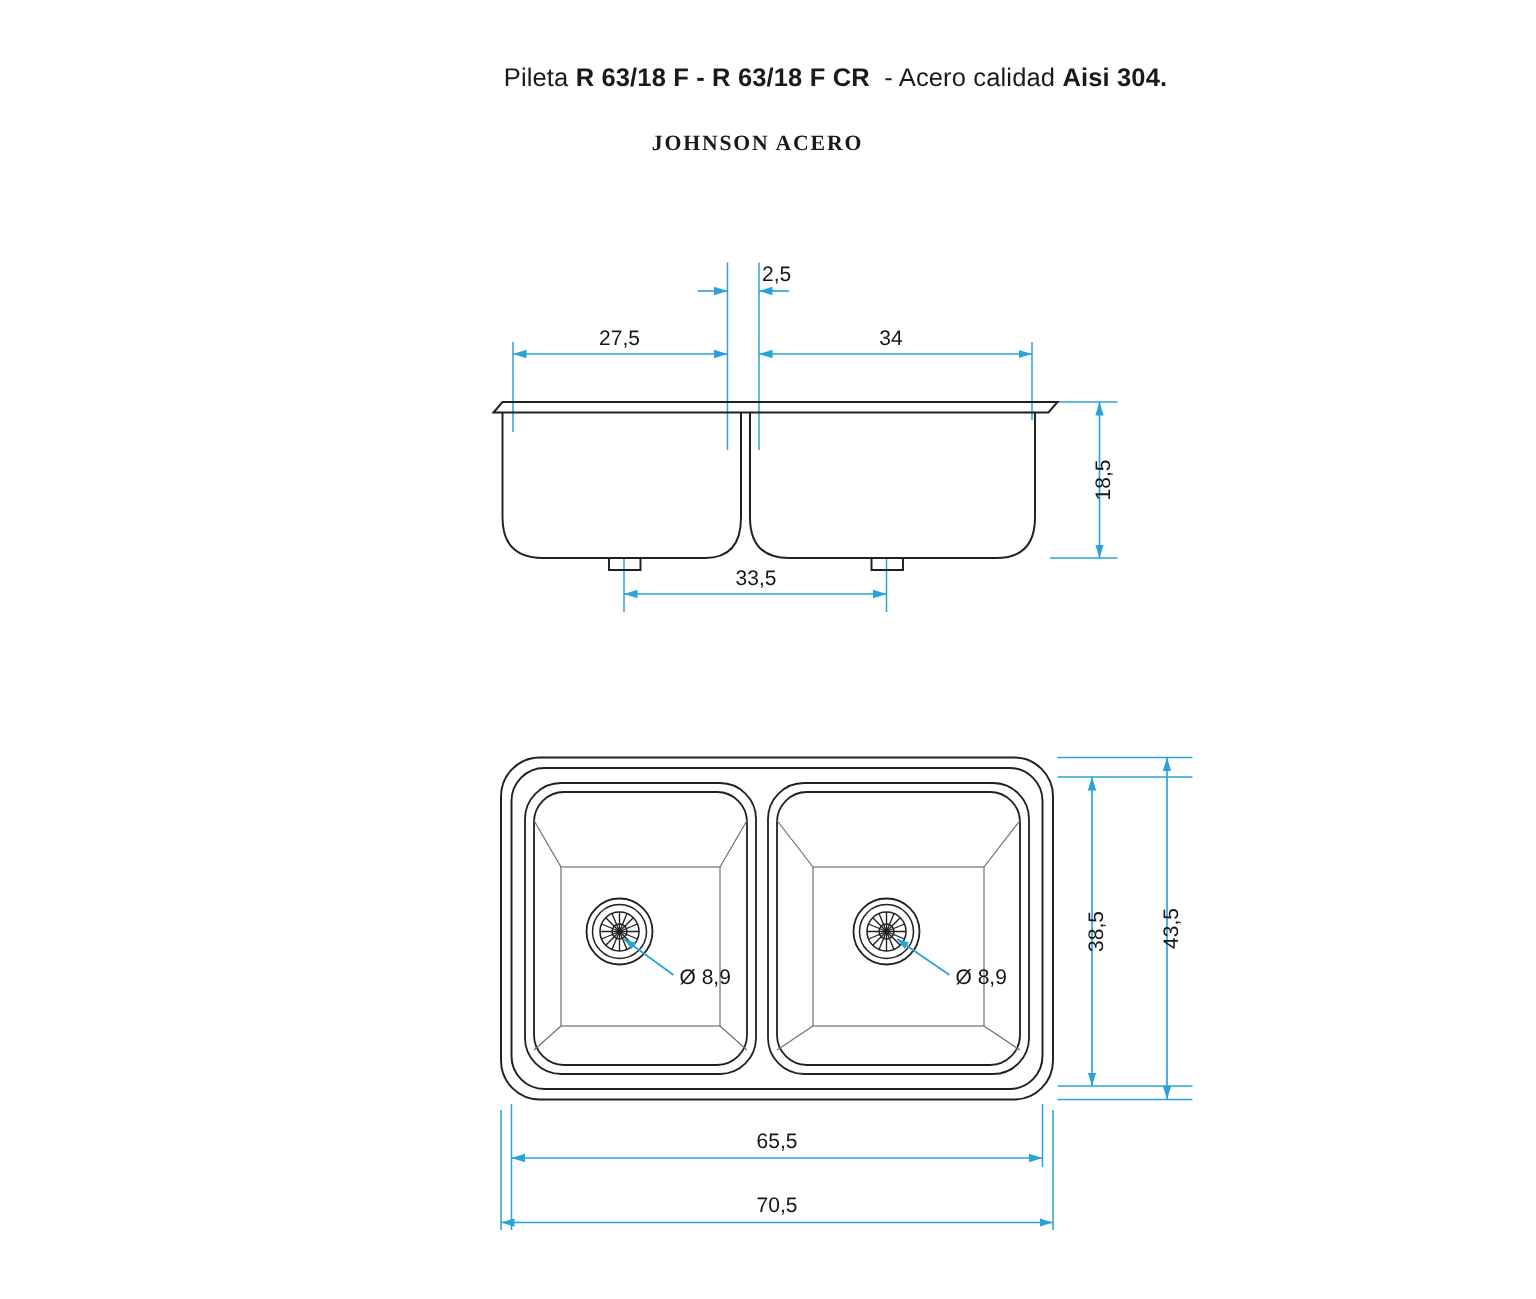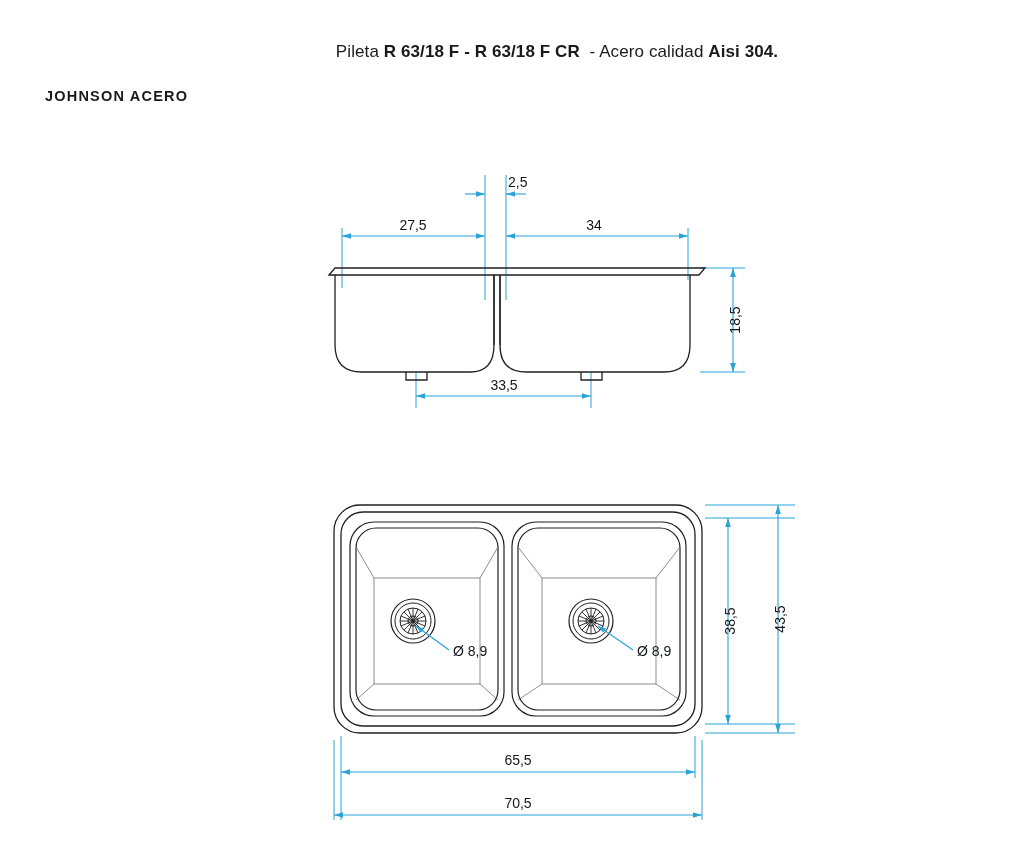--- a/index.html
+++ b/index.html
@@ -30,24 +30,25 @@
     font-size: 17px;
     letter-spacing: 0.1px;
     white-space: pre;
   }
   .title .b { font-weight: bold; }
   .brand {
     position: absolute;
     top: 88px;
     left: 0;
     width: 920px;
-    text-align: left;
+    text-align: center;
     font-size: 14.5px;
     font-weight: bold;
     letter-spacing: 1.2px;
+    font-family: Liberation Serif, serif;
   }
   svg.drawing {
     position: absolute;
     top: 0;
     left: 0;
   }
   .dimtext {
     font-family: "Liberation Sans", sans-serif;
     font-size: 14px;
     fill: #15161a;

